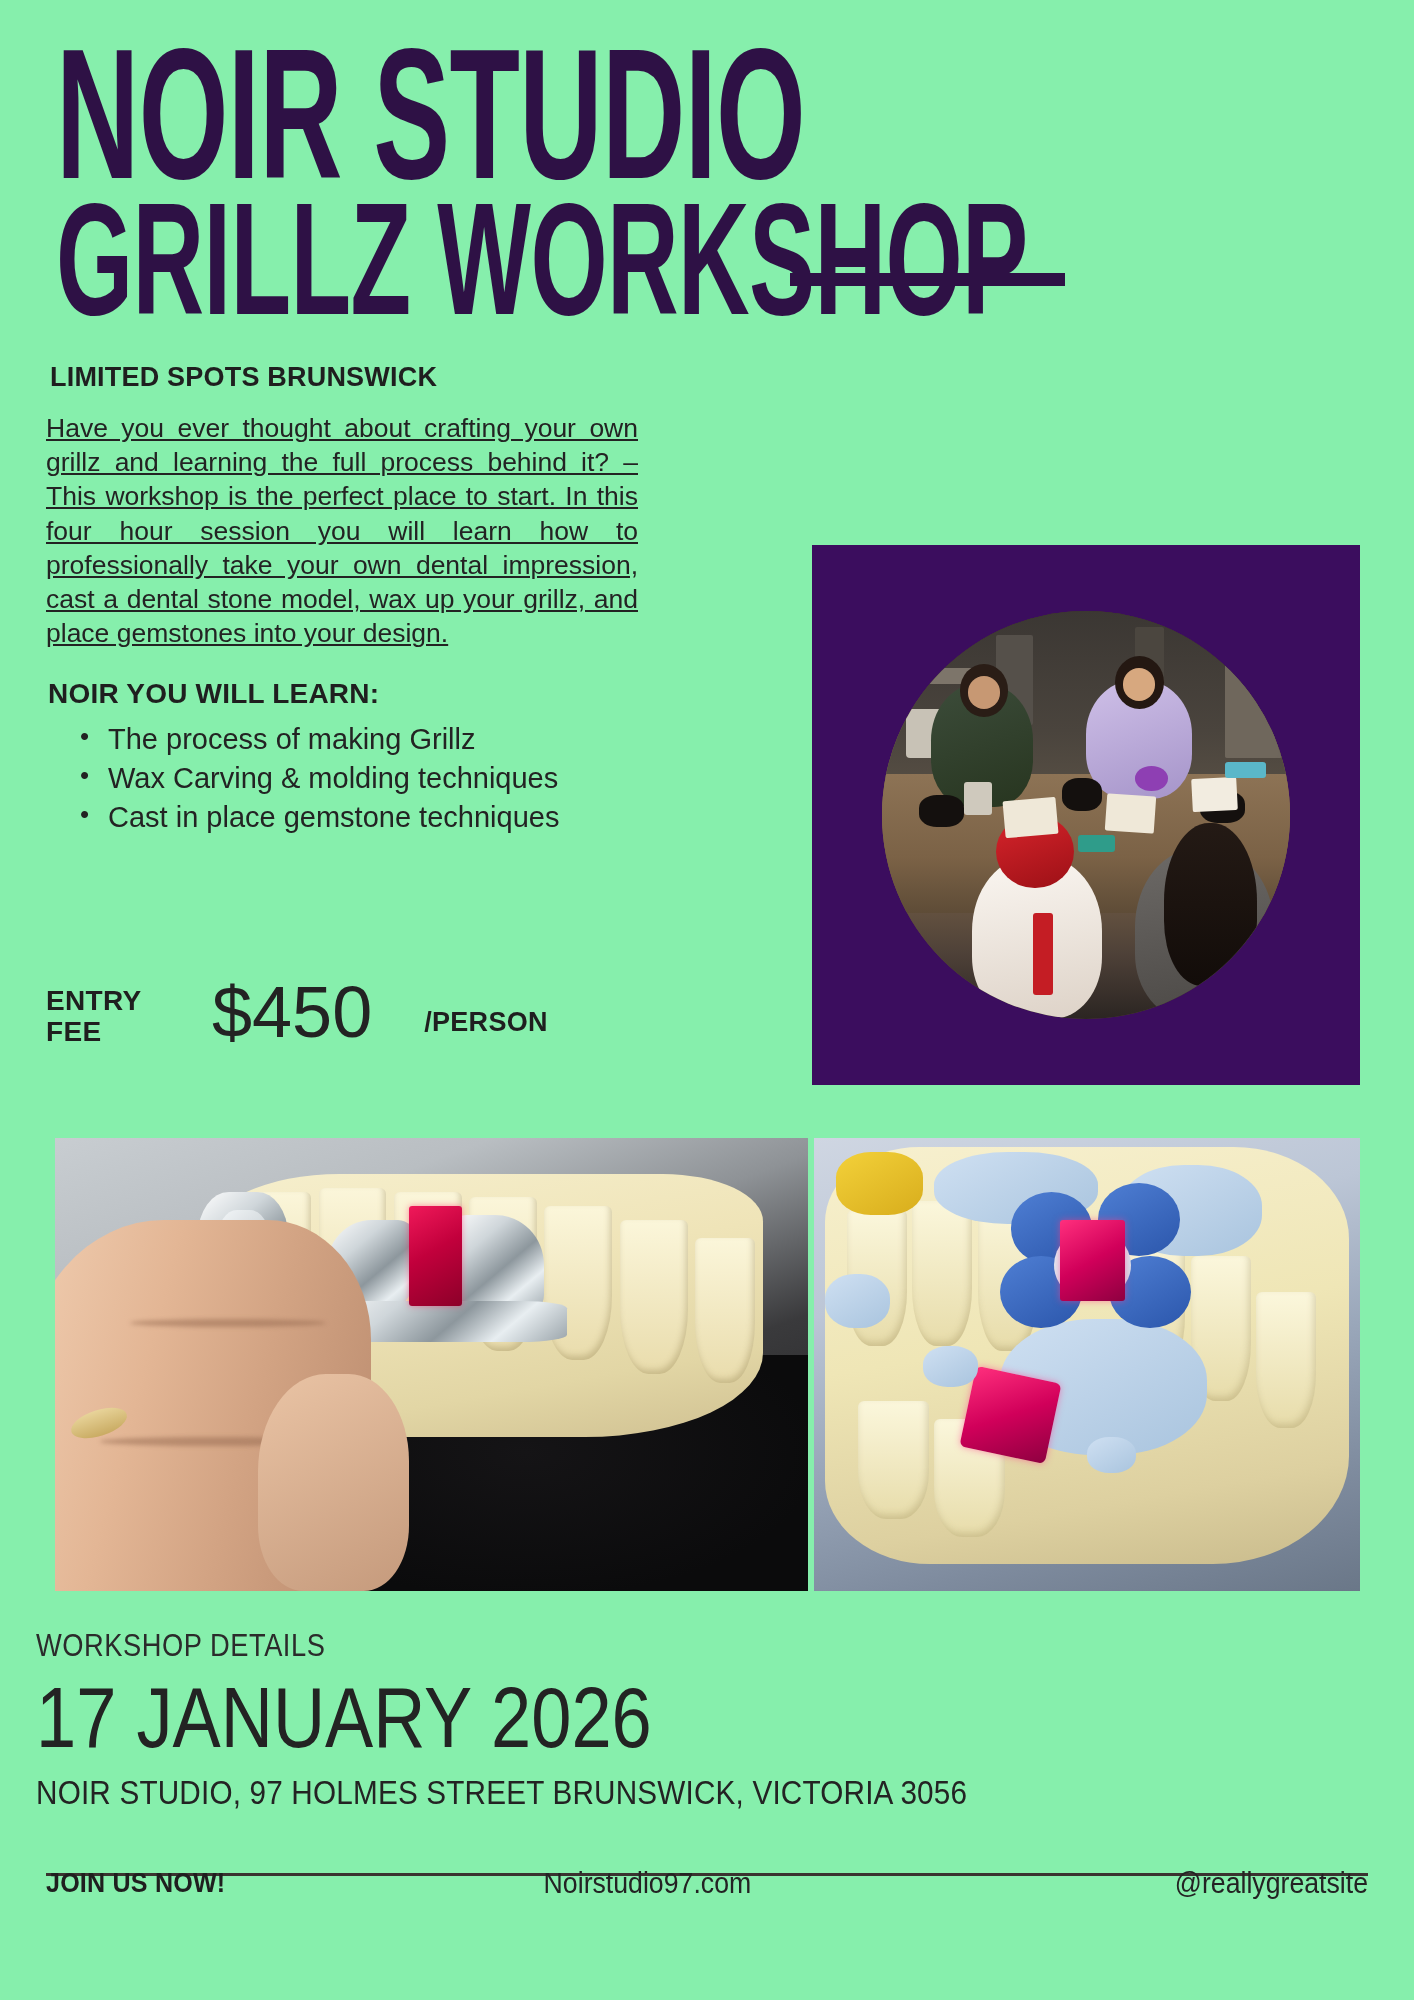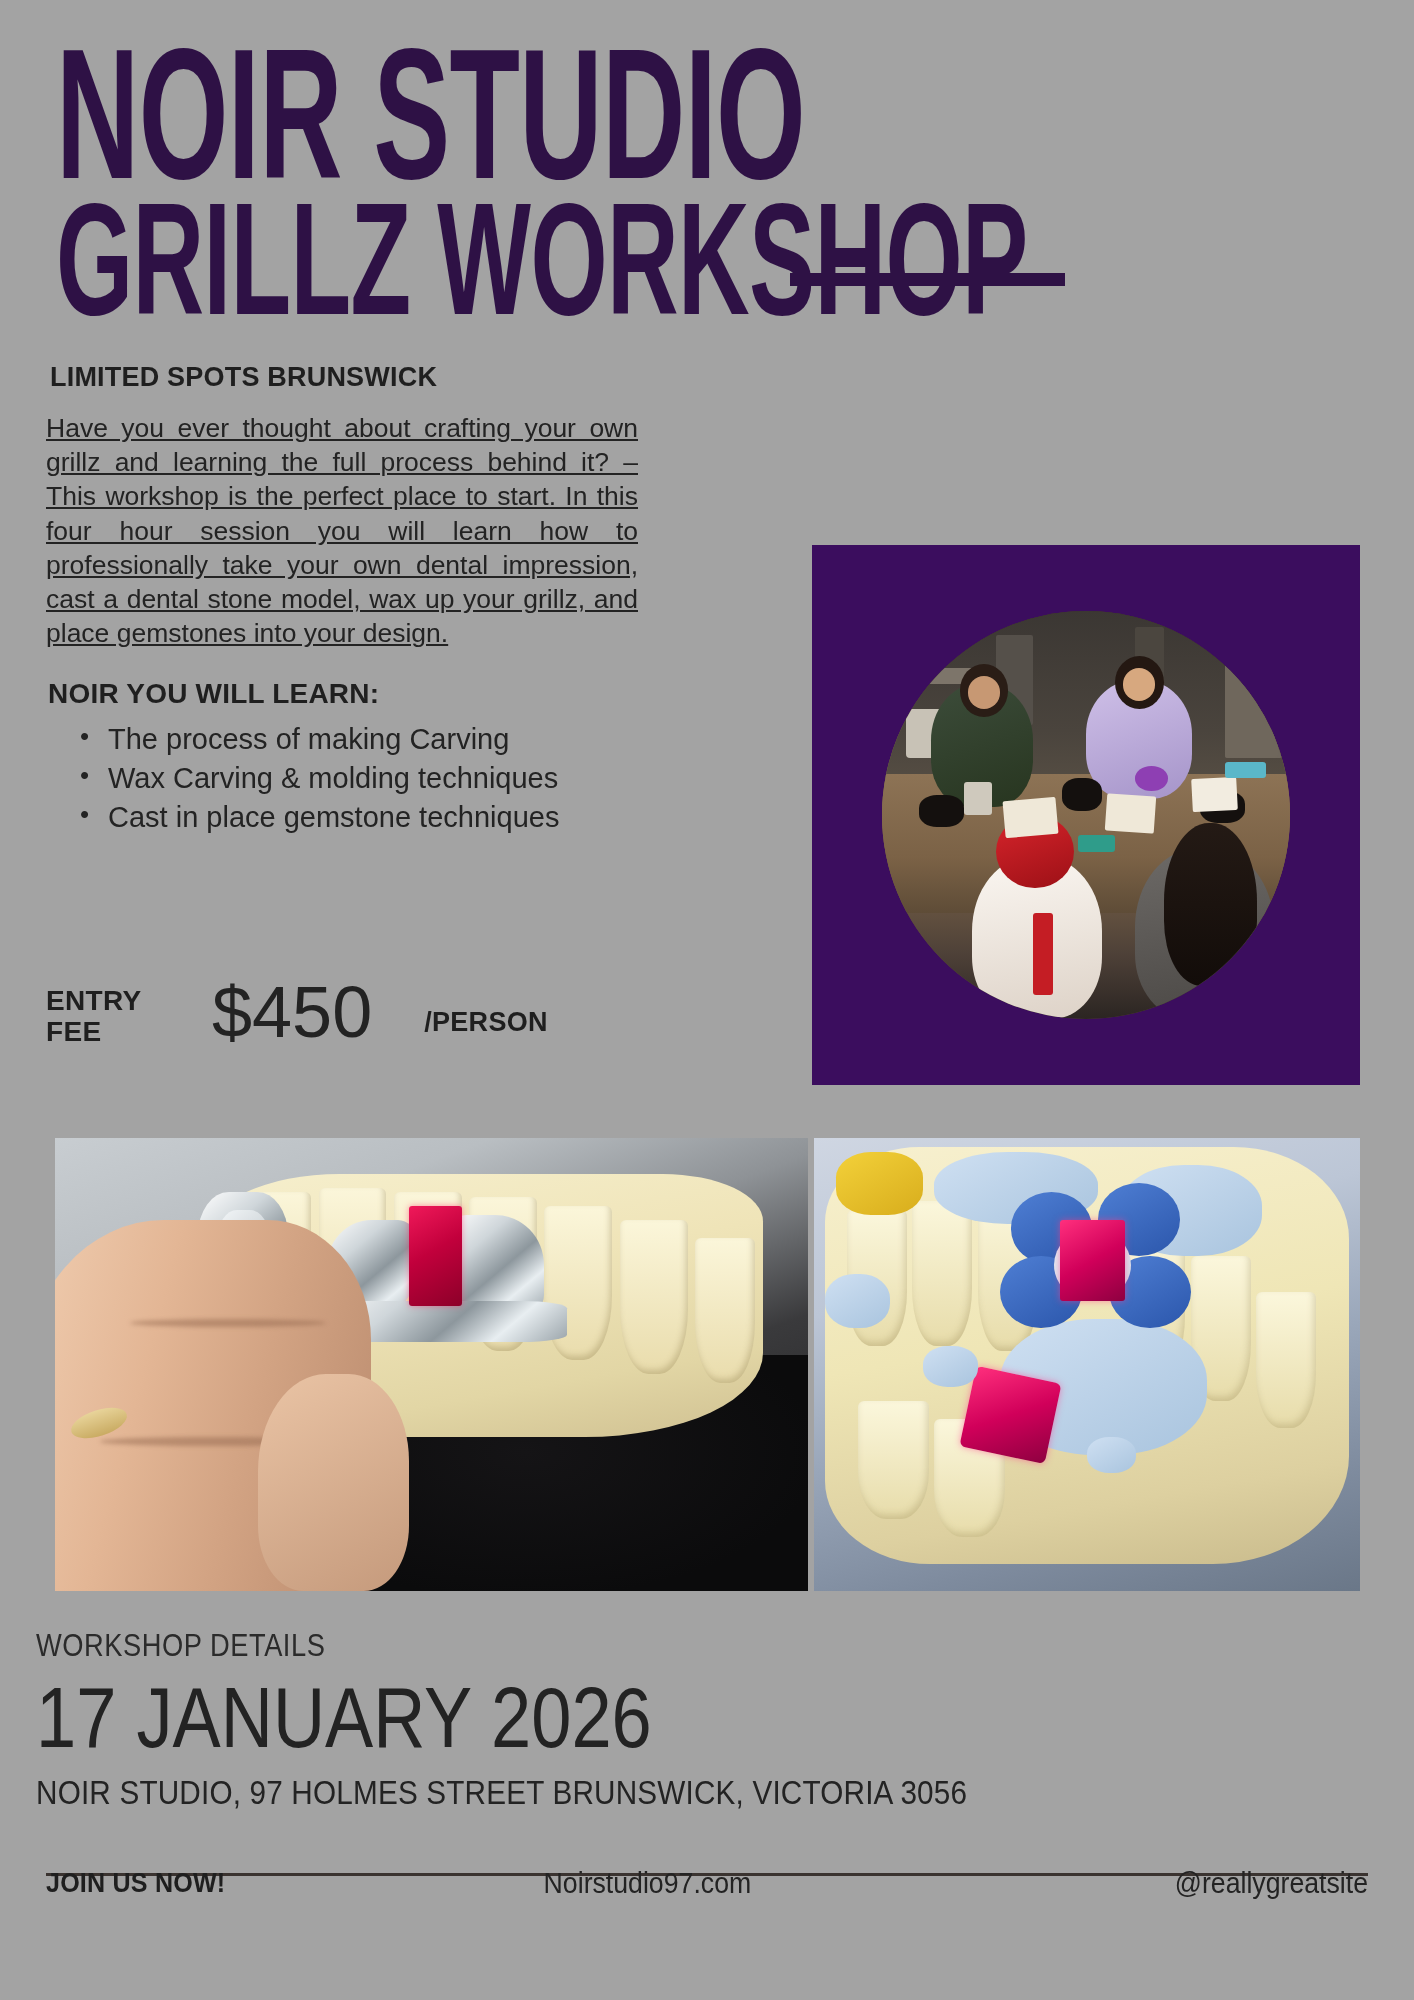--- a/index.html
+++ b/index.html
@@ -11,21 +11,21 @@
     height: 2000px;
     background: #f6f1e9;
     font-family: "Liberation Sans", sans-serif;
     overflow: hidden;
     position: relative;
   }
 
   .poster {
     position: absolute;
     inset: 0;
-    background: #a3a3a3;
+    background: #86efac;
   }
 
   
   .title-block {
     position: absolute;
     left: 56px;
     top: 38px;
     width: 1310px;
   }
   .title-line-1, .title-line-2 {
@@ -411,21 +411,21 @@
     </span>
   </div>
   <div class="title-rule"></div>
 
   <div class="left-col">
     <div class="limited-spots">LIMITED SPOTS BRUNSWICK</div>
     <p class="intro-para">Have you ever thought about crafting your own grillz and learning the full process behind it?
 – This workshop is the perfect place to start. In this four hour session you will learn how to professionally take your own dental impression, cast a dental stone model, wax up your grillz, and place gemstones into your design.</p>
     <div class="learn-heading">NOIR YOU WILL LEARN:</div>
     <ul class="learn-list">
-      <li>The process of making Carving</li>
+      <li>The process of making Grillz</li>
       <li>Wax Carving &amp; molding techniques</li>
       <li>Cast in place gemstone techniques</li>
     </ul>
   </div>
 
   <div class="price-row">
     <div class="entry-fee">
       <span>ENTRY</span><br>
       <span>FEE</span>
     </div>

